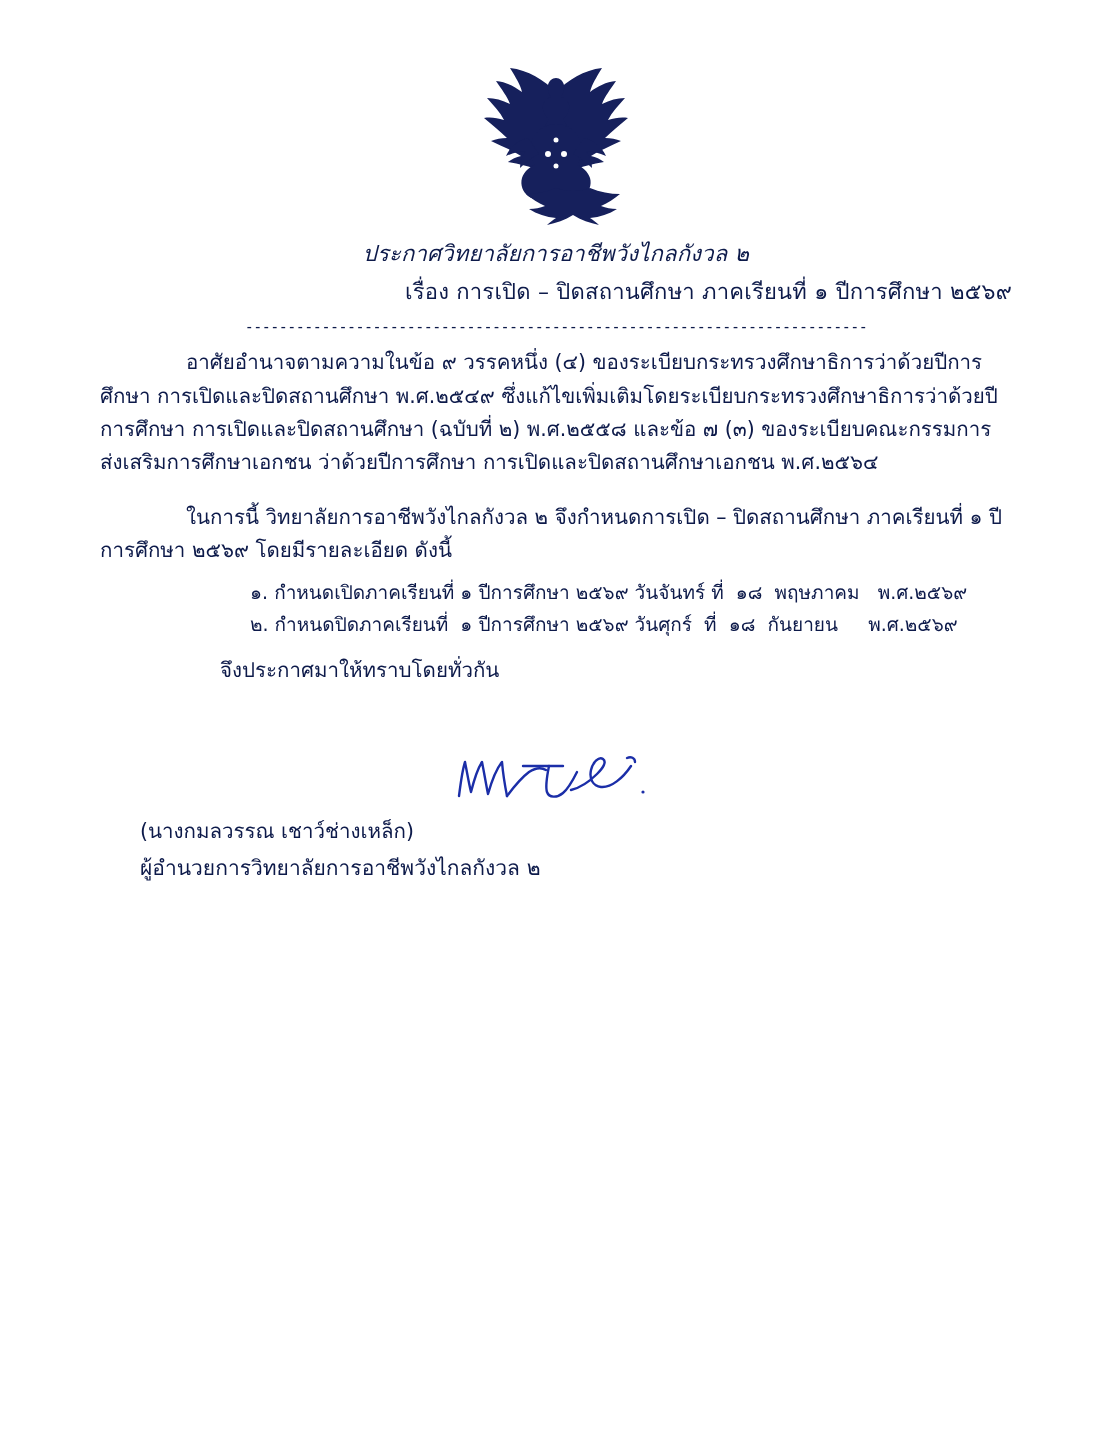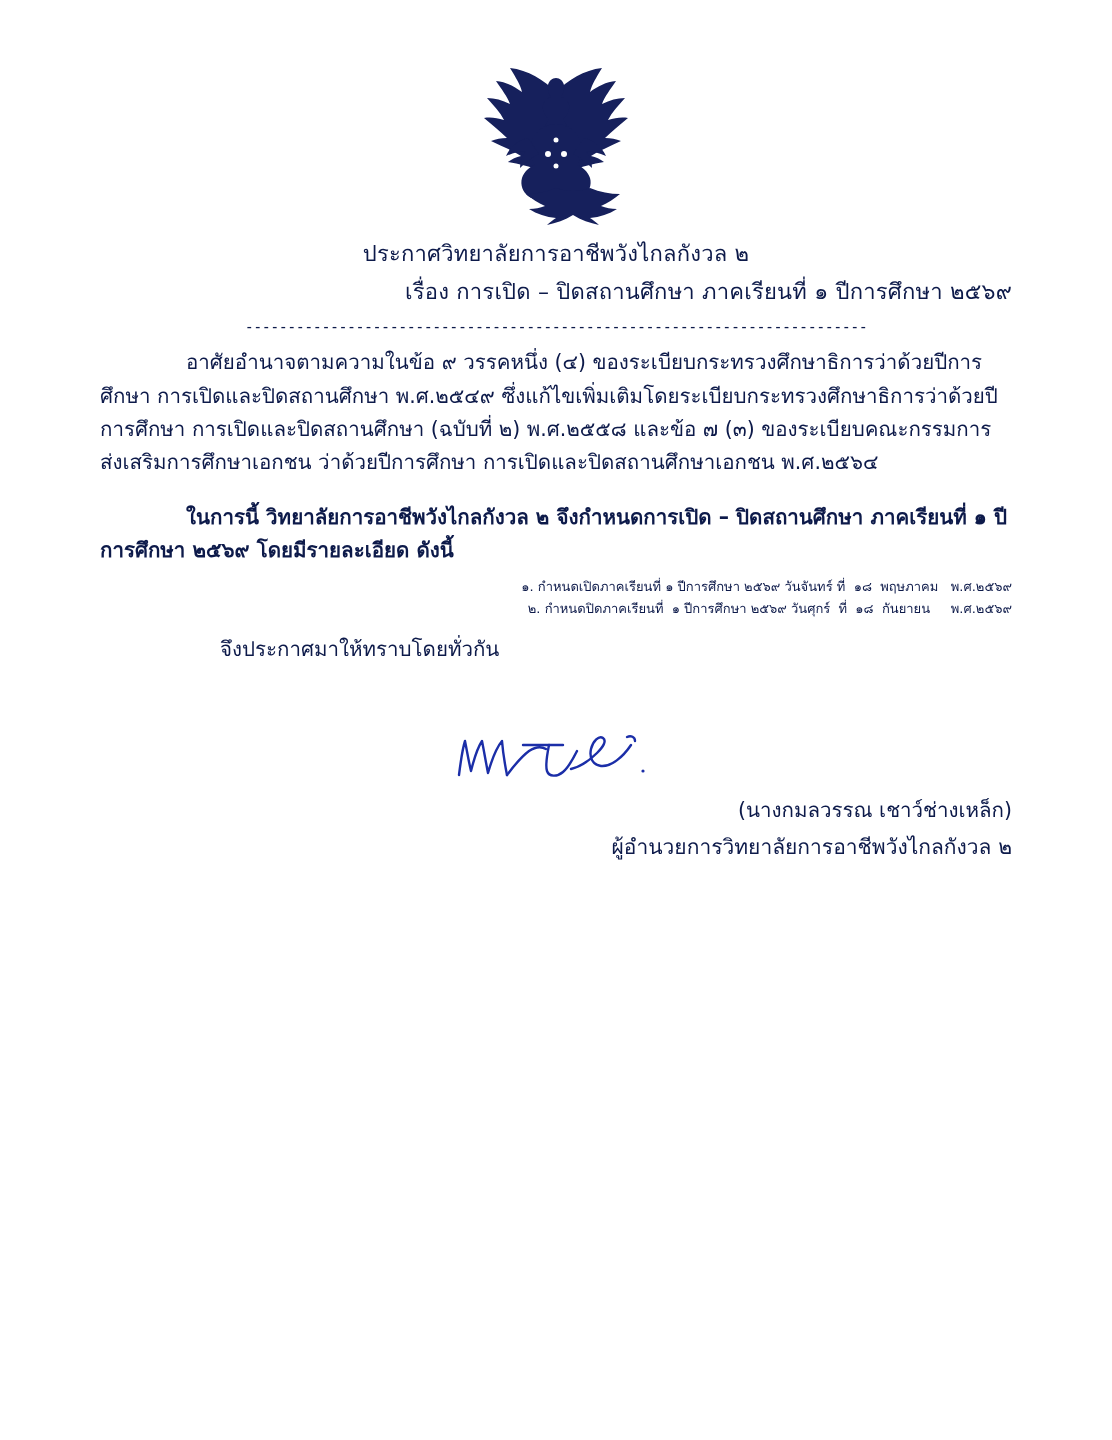--- a/index.html
+++ b/index.html
@@ -35,20 +35,21 @@
     display: block;
   }
 
   
   .doc-title {
     text-align: center;
     font-size: 22px;
     line-height: 1.35;
     margin-top: 12px;
     letter-spacing: 0.2px;
+    font-style: italic;
   }
   .doc-subtitle {
     text-align: right;
     font-size: 22px;
     line-height: 1.35;
     margin-top: 8px;
     letter-spacing: 0.2px;
   }
   .rule {
     text-align: center;
@@ -67,31 +68,29 @@
     font-size: 20.5px;
     line-height: 1.62;
     text-align: left;
   }
   .para {
     margin: 0;
     text-indent: 0;
   }
   .para + .para {
     margin-top: 22px;
-    font-weight: bold;
   }
   .indent {
     display: inline-block;
     width: 86px;
   }
   .items {
     margin-top: 8px;
-    font-size: 13px;
+    font-size: 19px;
     line-height: 1.72;
-    text-align: right;
   }
   .item {
     margin: 0;
     padding-left: 150px;
     white-space: pre;
   }
   .closing {
     margin-top: 12px;
     font-size: 20.5px;
     padding-left: 120px;
@@ -100,21 +99,21 @@
     margin-top: 26px;
     font-size: 20.5px;
     text-align: center;
     padding-left: 20px;
     white-space: pre;
   }
 
   
   .sign-area {
     margin-top: 56px;
-    text-align: right;
+    text-align: left;
   }
   .signature {
     height: 70px;
     display: flex;
     justify-content: center;
     align-items: flex-end;
   }
   .signature svg {
     display: block;
   }

